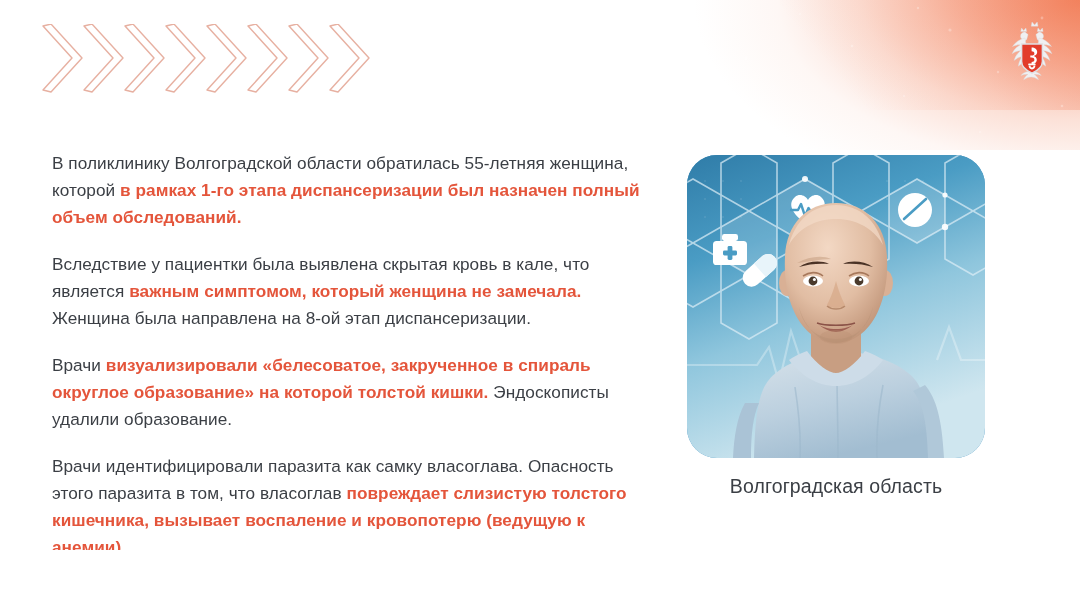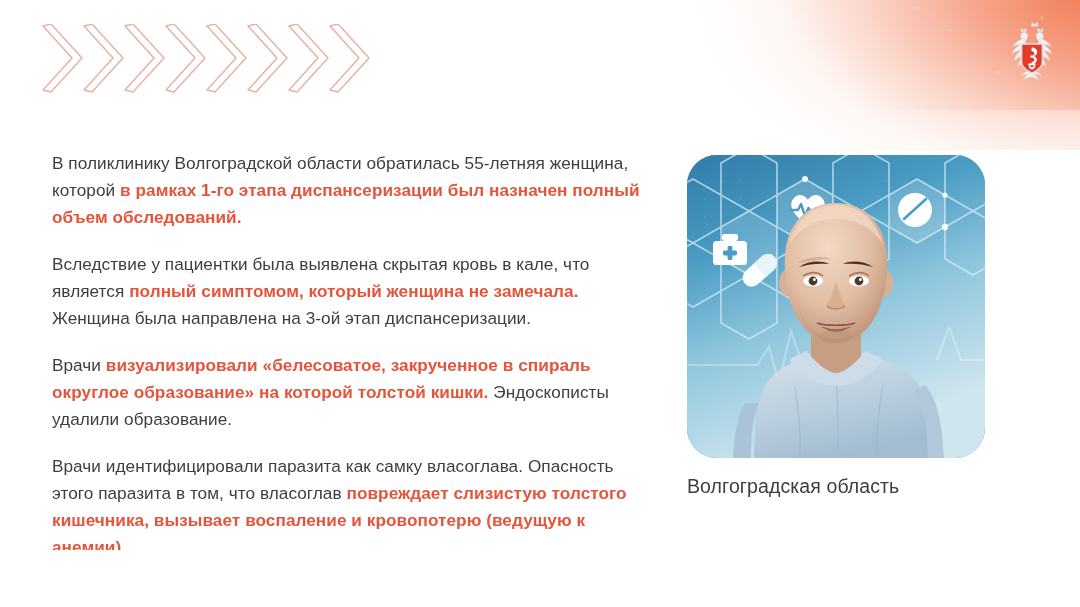--- a/index.html
+++ b/index.html
@@ -101,20 +101,21 @@
     overflow: hidden;
     background: #3f8fbe;
   }
   .photo-svg { display: block; width: 100%; height: 100%; }
 
   .photo-caption {
     position: absolute;
     left: 687px;
     top: 475px;
     width: 298px;
+    text-align: center;
     font-size: 19.5px;
     color: #3b3f45;
     letter-spacing: 0.1px;
   }
 
   
   .rule {
     position: absolute;
     left: 42px;
     top: 559px;
@@ -203,21 +204,21 @@
 
     <g fill="#ffffff">
       <path d="M27.6 28.5 c3.4 0 5.6 2 5.6 4.4 0 2.2-1.7 3.6-3.6 4.1 1.7 .5 3.2 1.8 3.2 3.8 0 2.5-2.2 4.4-5.2 4.4 l0-2.1 c1.6 0 2.8-1 2.8-2.3 0-1.4-1.2-2.2-2.9-2.2 l-1.2 0 0-2 1.2 0 c1.6 0 2.9-.9 2.9-2.2 0-1.3-1.2-2.2-2.8-2.2z"></path>
       <rect x="24.2" y="44.4" width="7.4" height="1.9" rx="0.7"></rect>
       <path d="M24.6 46.6 c0 2.3 1.4 3.9 3.4 3.9 2 0 3.4-1.6 3.4-3.9 l-1.9 0 c0 1.2-.6 2-1.5 2-.9 0-1.5-.8-1.5-2z"></path>
     </g>
   </svg>
 
   <div class="copy">
       <p><span>В поликлинику Волгоградской области обратилась 55-летняя женщина, которой </span><span class="hl">в рамках 1-го этапа диспансеризации был назначен полный объем обследований.</span></p>
-      <p><span>Вследствие у пациентки была выявлена скрытая кровь в кале, что является </span><span class="hl">полный симптомом, который женщина не замечала.</span><span> Женщина была направлена на 3-ой этап диспансеризации.</span></p>
+      <p><span>Вследствие у пациентки была выявлена скрытая кровь в кале, что является </span><span class="hl">важным симптомом, который женщина не замечала.</span><span> Женщина была направлена на 8-ой этап диспансеризации.</span></p>
       <p><span>Врачи </span><span class="hl">визуализировали «белесоватое, закрученное в спираль округлое образование» на которой толстой кишки.</span><span> Эндоскописты удалили образование.</span></p>
       <p><span>Врачи идентифицировали паразита как самку власоглава. Опасность этого паразита в том, что власоглав </span><span class="hl">повреждает слизистую толстого кишечника, вызывает воспаление и кровопотерю (ведущую к анемии).</span></p>
     </div>
 
   <div class="photo-card">
     <svg class="photo-svg" viewBox="0 0 298 303" preserveAspectRatio="xMidYMid slice">
       <defs>
         <linearGradient id="skyg" x1="0" y1="0" x2="0.35" y2="1">
           <stop offset="0%" stop-color="#2f7ca8"></stop>
           <stop offset="32%" stop-color="#4a9cc4"></stop>

